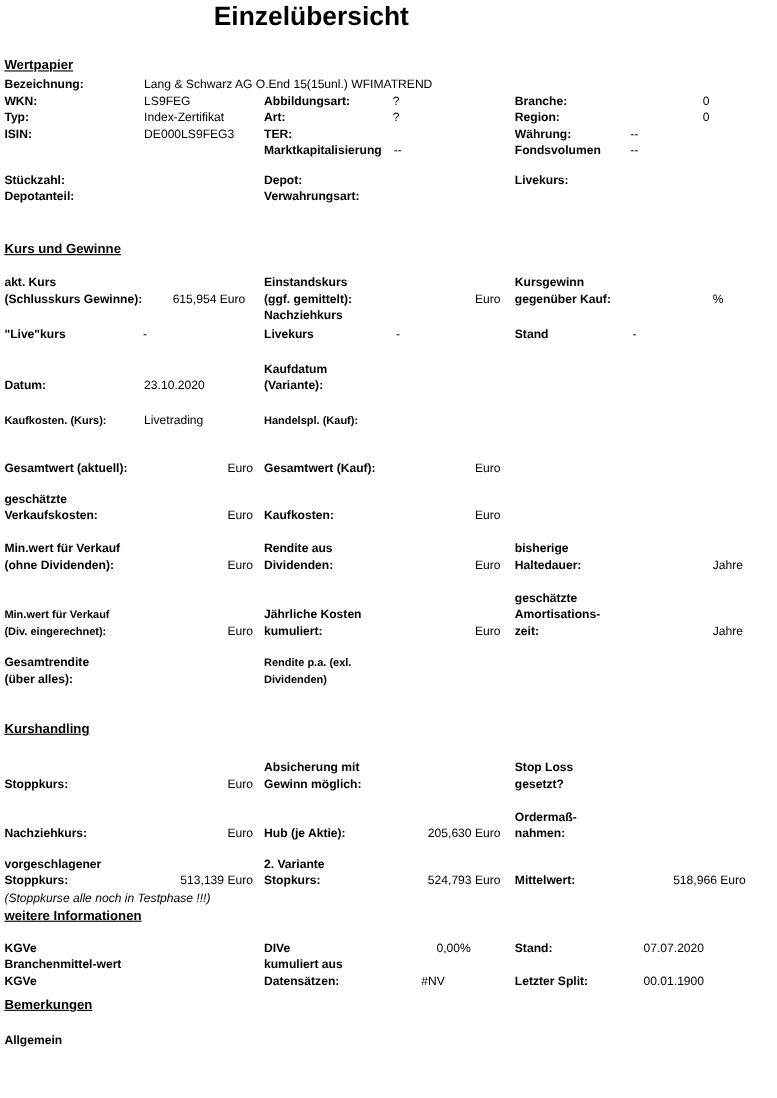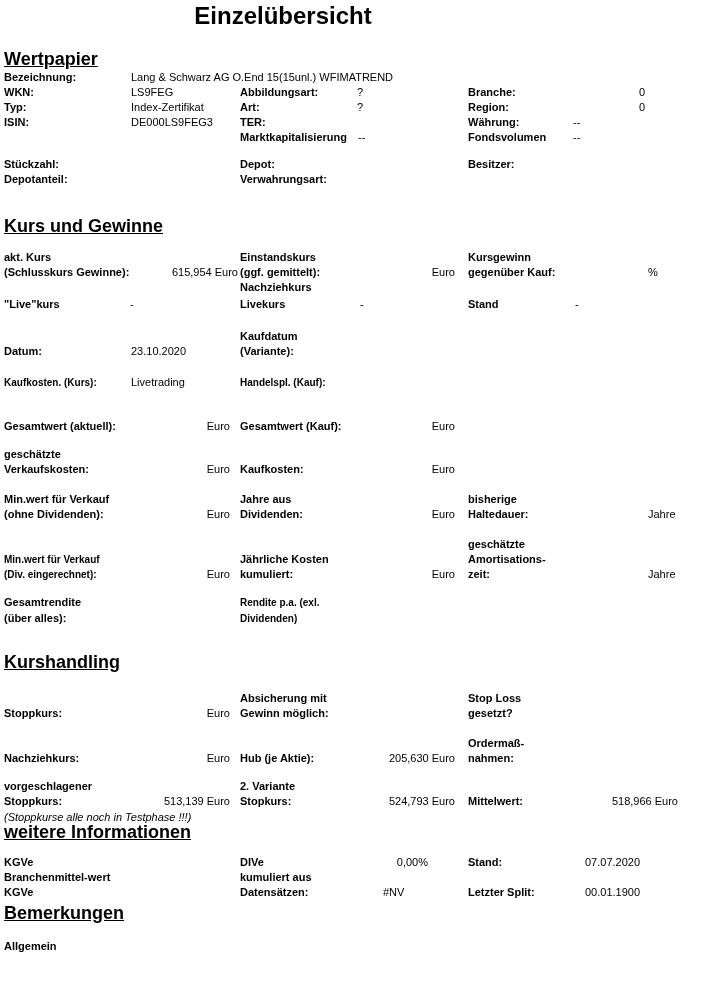--- a/index.html
+++ b/index.html
@@ -12,21 +12,21 @@
     color: #000000;
     font-family: "Liberation Sans", "DejaVu Sans", sans-serif;
     overflow: hidden;
   }
   .t  { position: absolute; font-size: 11px; line-height: 13px; white-space: nowrap; }
   .b  { font-weight: 700; }
   .sm { font-size: 10px; }
   .it { font-style: italic; }
   .ra { text-align: right; }
   .h  {
-    position: absolute; font-size: 18px; line-height: 18px;
+    position: absolute; font-size: 12px; line-height: 18px;
     font-weight: 700; text-decoration: underline; white-space: nowrap;
   }
   .title {
     position: absolute; left: 0; width: 566px; text-align: center;
     font-size: 24px; line-height: 21px; font-weight: 700;
   }
 </style>
 </head>
 <body>
 
@@ -60,35 +60,35 @@
     <span class="t b" style="left:468px;top:116px">Währung:</span>
     <span class="t" style="left:573px;top:116px">--</span>
 
     <span class="t b" style="left:240px;top:131px">Marktkapitalisierung</span>
     <span class="t" style="left:358px;top:131px">--</span>
     <span class="t b" style="left:468px;top:131px">Fondsvolumen</span>
     <span class="t" style="left:573px;top:131px">--</span>
 
     <span class="t b" style="left:4px;top:158px">Stückzahl:</span>
     <span class="t b" style="left:240px;top:158px">Depot:</span>
-    <span class="t b" style="left:468px;top:158px">Besitzer:</span>
+    <span class="t b" style="left:468px;top:158px">Livekurs:</span>
 
     <span class="t b" style="left:4px;top:173px">Depotanteil:</span>
     <span class="t b" style="left:240px;top:173px">Verwahrungsart:</span>
   </section>
 
   <section>
     <span class="h" style="left:4px;top:217px">Kurs und Gewinne</span>
 
     <span class="t b" style="left:4px;top:251px">akt. Kurs</span>
     <span class="t b" style="left:240px;top:251px">Einstandskurs</span>
     <span class="t b" style="left:468px;top:251px">Kursgewinn</span>
 
     <span class="t b" style="left:4px;top:266px">(Schlusskurs Gewinne):</span>
-    <span class="t ra" style="left:108px;top:266px;width:130px">615,954 Euro</span>
+    <span class="t ra" style="left:93px;top:266px;width:130px">615,954 Euro</span>
     <span class="t b" style="left:240px;top:266px">(ggf. gemittelt):</span>
     <span class="t ra" style="left:355px;top:266px;width:100px">Euro</span>
     <span class="t b" style="left:468px;top:266px">gegenüber Kauf:</span>
     <span class="t" style="left:648px;top:266px">%</span>
 
     <span class="t b" style="left:240px;top:281px">Nachziehkurs</span>
 
     <span class="t b" style="left:4px;top:298px">"Live"kurs</span>
     <span class="t" style="left:130px;top:298px">-</span>
     <span class="t b" style="left:240px;top:298px">Livekurs</span>
@@ -110,21 +110,21 @@
     <span class="t b" style="left:240px;top:420px">Gesamtwert (Kauf):</span>
     <span class="t ra" style="left:355px;top:420px;width:100px">Euro</span>
 
     <span class="t b" style="left:4px;top:448px">geschätzte</span>
     <span class="t b" style="left:4px;top:463px">Verkaufskosten:</span>
     <span class="t ra" style="left:100px;top:463px;width:130px">Euro</span>
     <span class="t b" style="left:240px;top:463px">Kaufkosten:</span>
     <span class="t ra" style="left:355px;top:463px;width:100px">Euro</span>
 
     <span class="t b" style="left:4px;top:493px">Min.wert für Verkauf</span>
-    <span class="t b" style="left:240px;top:493px">Jahre aus</span>
+    <span class="t b" style="left:240px;top:493px">Rendite aus</span>
     <span class="t b" style="left:468px;top:493px">bisherige</span>
 
     <span class="t b" style="left:4px;top:508px">(ohne Dividenden):</span>
     <span class="t ra" style="left:100px;top:508px;width:130px">Euro</span>
     <span class="t b" style="left:240px;top:508px">Dividenden:</span>
     <span class="t ra" style="left:355px;top:508px;width:100px">Euro</span>
     <span class="t b" style="left:468px;top:508px">Haltedauer:</span>
     <span class="t" style="left:648px;top:508px">Jahre</span>
 
     <span class="t b" style="left:468px;top:538px">geschätzte</span>

